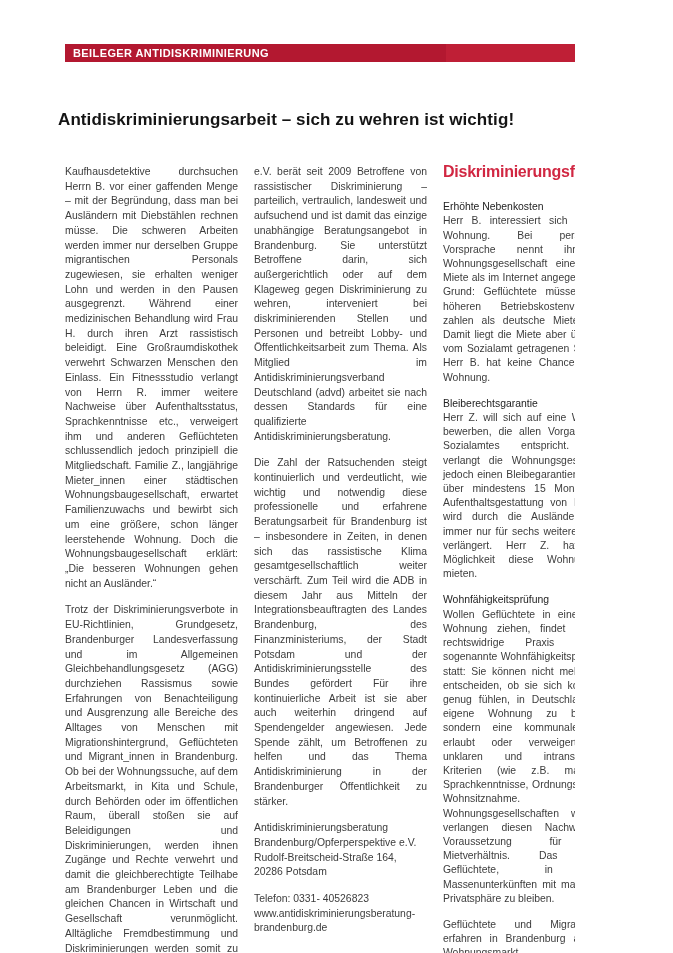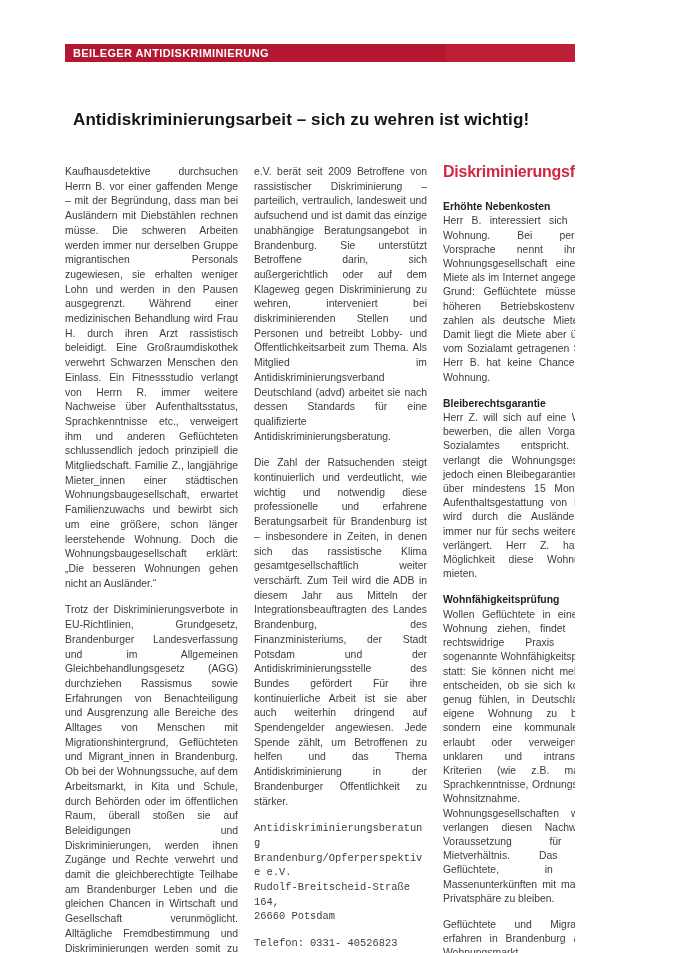--- a/index.html
+++ b/index.html
@@ -34,21 +34,21 @@
   .banner-label {
     color: #ffffff;
     font-size: 11px;
     font-weight: bold;
     letter-spacing: 0.4px;
     padding-left: 8px;
     white-space: nowrap;
   }
   .title {
     position: absolute;
-    left: 73px;
+    left: 58px;
     top: 110px;
     width: 552px;
     font-size: 17px;
     font-weight: bold;
     color: var(--title_text);
     letter-spacing: 0.1px;
   }
   .columns {
     position: absolute;
     left: 65px;
@@ -59,33 +59,33 @@
   }
   .col {
     width: 173px;
     flex: 0 0 173px;
     font-size: 10.4px;
     line-height: 14.7px;
     color: var(--body_text);
     text-align: justify;
   }
   .col p { margin-bottom: 12px; }
-  .block { margin-bottom: 12px; font-family: Liberation Mono, monospace; }
+  .block { margin-bottom: 12px; }
   .block div { overflow-wrap: anywhere; text-align: left; }
   .red-heading {
     color: var(--heading_red);
     font-weight: bold;
     font-size: 16px;
     letter-spacing: -0.25px;
     white-space: nowrap;
     margin-bottom: 21px;
     text-align: center;
   }
   .sub-heading {
-    font-weight: bold;
+    font-weight: normal;
     color: #222222;
     text-align: left;
   }
   .col3 { line-height: 14.2px; }
 </style>
 </head>
 <body>
 
 <div class="page">
 
@@ -102,21 +102,21 @@
       <p>Trotz der Diskriminierungsverbote in EU-Richtlinien, Grundgesetz, Brandenburger Landesverfassung und im Allgemeinen Gleichbehandlungsgesetz (AGG) durchziehen Rassismus sowie Erfahrungen von Benachteiligung und Ausgrenzung alle Bereiche des Alltages von Menschen mit Migrationshintergrund, Geflüchteten und Migrant_innen in Brandenburg. Ob bei der Wohnungssuche, auf dem Arbeitsmarkt, in Kita und Schule, durch Behörden oder im öffentlichen Raum, überall stoßen sie auf Beleidigungen und Diskriminierungen, werden ihnen Zugänge und Rechte verwehrt und damit die gleichberechtigte Teilhabe am Brandenburger Leben und die gleichen Chancen in Wirtschaft und Gesellschaft verunmöglicht. Alltägliche Fremdbestimmung und Diskriminierungen werden somit zu existentiell bedrohlichen Erfahrungen. Sich dagegen individuell und gesellschaftlich zur Wehr zu setzen ist wichtig!</p>
 
     </div>
 
     <div class="col">
       <p>e.V. berät seit 2009 Betroffene von rassistischer Diskriminierung – parteilich, vertraulich, landesweit und aufsuchend und ist damit das einzige unabhängige Beratungsangebot in Brandenburg. Sie unterstützt Betroffene darin, sich außergerichtlich oder auf dem Klageweg gegen Diskriminierung zu wehren, interveniert bei diskriminierenden Stellen und Personen und betreibt Lobby- und Öffentlichkeitsarbeit zum Thema. Als Mitglied im Antidiskriminierungsverband Deutschland (advd) arbeitet sie nach dessen Standards für eine qualifizierte Antidiskriminierungsberatung.</p>
       <p>Die Zahl der Ratsuchenden steigt kontinuierlich und verdeutlicht, wie wichtig und notwendig diese professionelle und erfahrene Beratungsarbeit für Brandenburg ist – insbesondere in Zeiten, in denen sich das rassistische Klima gesamtgesellschaftlich weiter verschärft. Zum Teil wird die ADB in diesem Jahr aus Mitteln der Integrationsbeauftragten des Landes Brandenburg, des Finanzministeriums, der Stadt Potsdam und der Antidiskriminierungsstelle des Bundes gefördert Für ihre kontinuierliche Arbeit ist sie aber auch weiterhin dringend auf Spendengelder angewiesen. Jede Spende zählt, um Betroffenen zu helfen und das Thema Antidiskriminierung in der Brandenburger Öffentlichkeit zu stärker.</p>
       <div class="block">
         <div>Antidiskriminierungsberatung Brandenburg/Opferperspektive e.V.</div>
         <div>Rudolf-Breitscheid-Straße 164,</div>
-        <div>26660 Potsdam</div>
+        <div>20286 Potsdam</div>
       </div>
       <div class="block">
         <div>Telefon: 0331- 40526823</div>
         <div>www.antidiskriminierungsberatung-brandenburg.de</div>
       </div>
 
     </div>
 
     <div class="col col3">
       <div class="red-heading">Diskriminierungsfeld Wohnungsmarkt</div>

